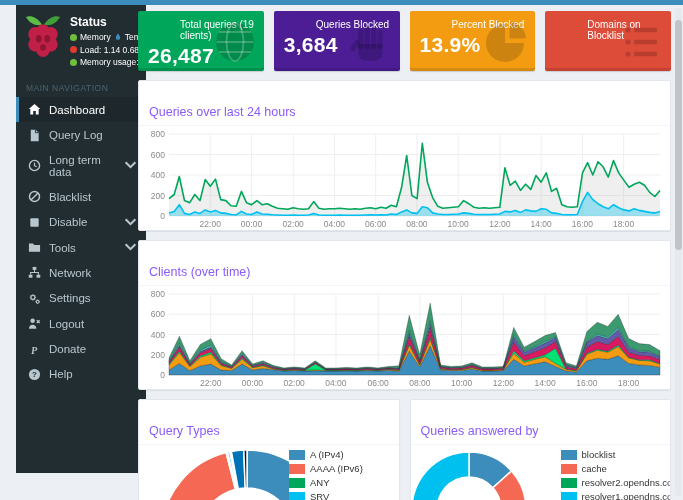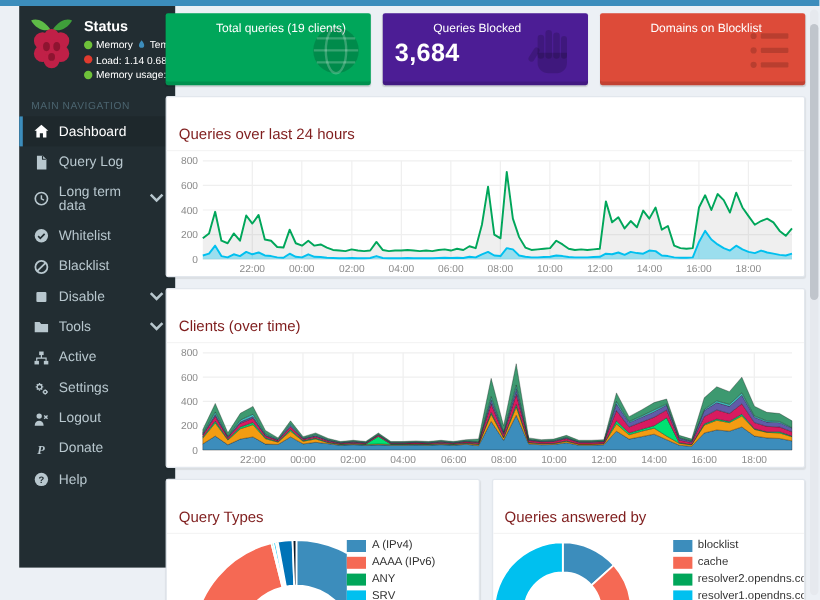--- a/index.html
+++ b/index.html
@@ -31,21 +31,21 @@
             padding:8px 0 0 10px;box-sizing:border-box;overflow:hidden;
             box-shadow:0 1px 1px rgba(0,0,0,.15), inset 0 -3px rgba(0,0,0,.12);}
   .bg-green{background:#00a65a;} .bg-aqua{background:#4c1d95;}
   .bg-orange{background:#f39c12;} .bg-red{background:#dd4b39;}
   .ib-label{display:block;font-size:10px;margin-left:32px;}
   .ib-value{display:block;font-size:21px;font-weight:bold;margin-top:3px;letter-spacing:.3px;}
   .ib-icon{position:absolute;right:7px;top:9px;width:44px;height:44px;fill:rgba(0,0,0,0.16);}
 
   .box{background:#fff;border:1px solid #e2e7ed;border-radius:2px;margin-top:9px;
        box-shadow:0 1px 1px rgba(0,0,0,.08);}
-  .box-title{font-size:12.5px;color:#7f1d1d;padding:24px 10px 6px;border-bottom:1px solid #f4f4f4;}
+  .box-title{font-size:12.5px;color:#8b5cf6;padding:24px 10px 6px;border-bottom:1px solid #f4f4f4;}
   .box-body{padding:3px 4px 1px;}
   .box-body svg{display:block;}
 
   .bottom{display:flex;gap:10px;}
   .half{flex:1;height:160px;overflow:hidden;}
   .donut-wrap{position:relative;height:128px;}
   .donut-wrap svg{position:absolute;left:0;top:0;}
   .legend{position:absolute;left:150px;top:4px;}
   .lg-row{display:flex;align-items:center;gap:5px;margin-bottom:3px;font-size:9.5px;color:#333;cursor:pointer;}
   .sw{width:16px;height:10px;flex:none;}
@@ -118,27 +118,20 @@
           <circle cx="7" cy="7" r="5.5" fill="none" stroke="currentColor" stroke-width="1.5"></circle>
           <path d="M7 4v3.2l2.3 1.2" fill="none" stroke="currentColor" stroke-width="1.3"></path>
         </svg>
       <span>Long term data</span>
       <svg class="chev" width="8" height="6" viewBox="0 0 8 6">
           <path d="M1 1l3 3 3-3" fill="none" stroke="currentColor" stroke-width="1.3"></path>
         </svg>
     </li>
     <li>
       <svg viewBox="0 0 14 14">
-          <circle cx="7" cy="7" r="6" fill="currentColor"></circle>
-          <path d="M4.1 7.3l1.9 1.9 3.9-4" fill="none" stroke="#222d32" stroke-width="1.5"></path>
-        </svg>
-      <span>Whitelist</span>
-    </li>
-    <li>
-      <svg viewBox="0 0 14 14">
           <circle cx="7" cy="7" r="5.4" fill="none" stroke="currentColor" stroke-width="1.6"></circle>
           <path d="M3.2 10.8L10.8 3.2" stroke="currentColor" stroke-width="1.6"></path>
         </svg>
       <span>Blacklist</span>
     </li>
     <li>
       <svg viewBox="0 0 14 14">
           <rect x="2.5" y="2.5" width="9" height="9" rx="1" fill="currentColor"></rect>
         </svg>
       <span>Disable</span>
@@ -155,21 +148,21 @@
           <path d="M1 1l3 3 3-3" fill="none" stroke="currentColor" stroke-width="1.3"></path>
         </svg>
     </li>
     <li>
       <svg viewBox="0 0 14 14">
           <rect x="5" y="1" width="4" height="3.2" fill="currentColor"></rect>
           <rect x="0.8" y="9.4" width="4" height="3.2" fill="currentColor"></rect>
           <rect x="9.2" y="9.4" width="4" height="3.2" fill="currentColor"></rect>
           <path d="M7 4.2V7M2.8 9.4V7h8.4v2.4" fill="none" stroke="currentColor" stroke-width="1.1"></path>
         </svg>
-      <span>Active</span>
+      <span>Network</span>
     </li>
     <li>
       <svg viewBox="0 0 14 14">
           <g stroke="currentColor" fill="none" stroke-width="1.2">
             <circle cx="5.3" cy="5.8" r="2.1"></circle>
             <path d="M5.3 2.4v1M5.3 8.2v1M1.9 5.8h1M7.7 5.8h1M2.9 3.4l.7.7M7 7.5l.7.7M7.7 3.4l-.7.7M3.6 7.5l-.7.7"></path>
             <circle cx="10.4" cy="10.4" r="1.5"></circle>
             <path d="M10.4 8.1v.8M10.4 11.9v.8M8.1 10.4h.8M11.9 10.4h.8"></path>
           </g>
         </svg>
@@ -197,38 +190,47 @@
       <span>Help</span>
     </li>
   </ul>
 </div>
 
 <div class="main">
 
   <div class="cards">
     <div class="info-box bg-green">
       <span class="ib-label">Total queries (19 clients)</span>
+      <span class="ib-value">26,487</span>
       <svg class="ib-icon" viewBox="0 0 44 44">
           <circle cx="22" cy="22" r="19"></circle>
           <g fill="none" stroke="rgba(255,255,255,0.22)" stroke-width="2">
             <ellipse cx="22" cy="22" rx="8.5" ry="19"></ellipse>
             <path d="M3.5 22h37M6 12h32M6 32h32"></path>
           </g>
         </svg>
     </div>
     <div class="info-box bg-aqua">
       <span class="ib-label">Queries Blocked</span>
       <span class="ib-value">3,684</span>
       <svg class="ib-icon" viewBox="0 0 44 44">
           <rect x="9" y="9" width="5.5" height="20" rx="2.7"></rect>
           <rect x="15.5" y="5" width="5.5" height="24" rx="2.7"></rect>
           <rect x="22" y="7" width="5.5" height="22" rx="2.7"></rect>
           <rect x="28.5" y="10" width="5" height="19" rx="2.5"></rect>
           <path d="M9 24h24.5v8c0 6-4 9-10 9h-5.5c-5 0-9-3.5-9-8.5Z"></path>
           <rect x="3.5" y="19" width="5" height="13" rx="2.5" transform="rotate(32 6 25.5)"></rect>
+        </svg>
+    </div>
+    <div class="info-box bg-orange">
+      <span class="ib-label">Percent Blocked</span>
+      <span class="ib-value">13.9%</span>
+      <svg class="ib-icon" viewBox="0 0 44 44">
+          <path d="M21 23V4A19 19 0 1040 23Z"></path>
+          <path d="M25.5 18.5V2A17 17 0 0142 18.5Z"></path>
         </svg>
     </div>
     <div class="info-box bg-red">
       <span class="ib-label">Domains on Blocklist</span>
       <svg class="ib-icon" viewBox="0 0 44 44">
           <g>
             <circle cx="8" cy="10" r="2.6"></circle>
             <rect x="14" y="7.8" width="23" height="4.4" rx="1"></rect>
             <circle cx="8" cy="22" r="2.6"></circle>
             <rect x="14" y="19.8" width="23" height="4.4" rx="1"></rect>

